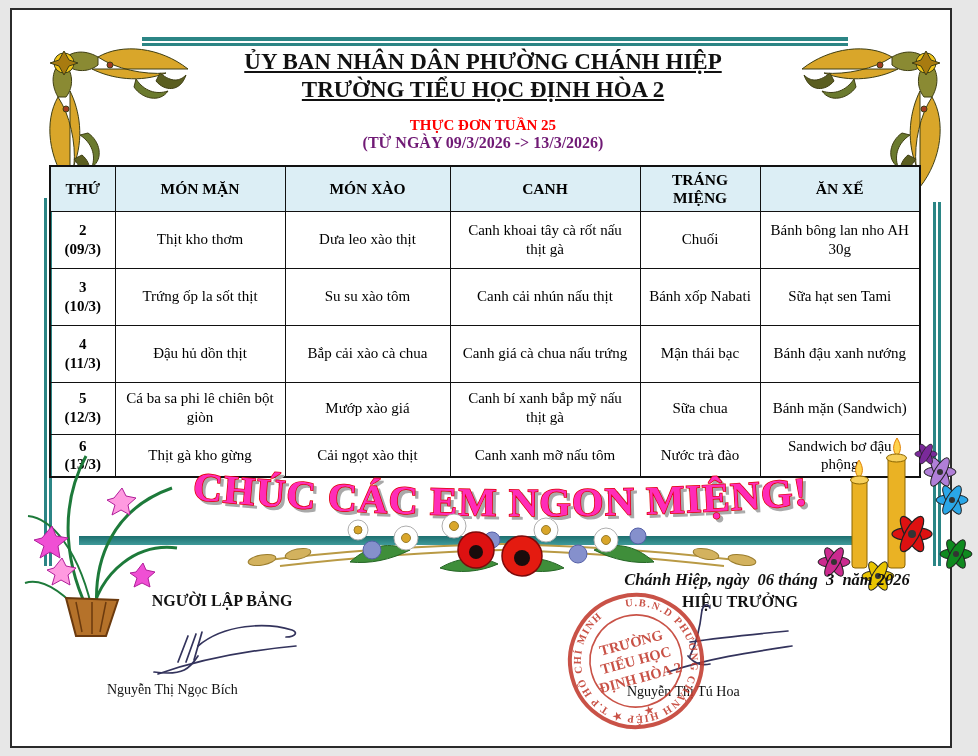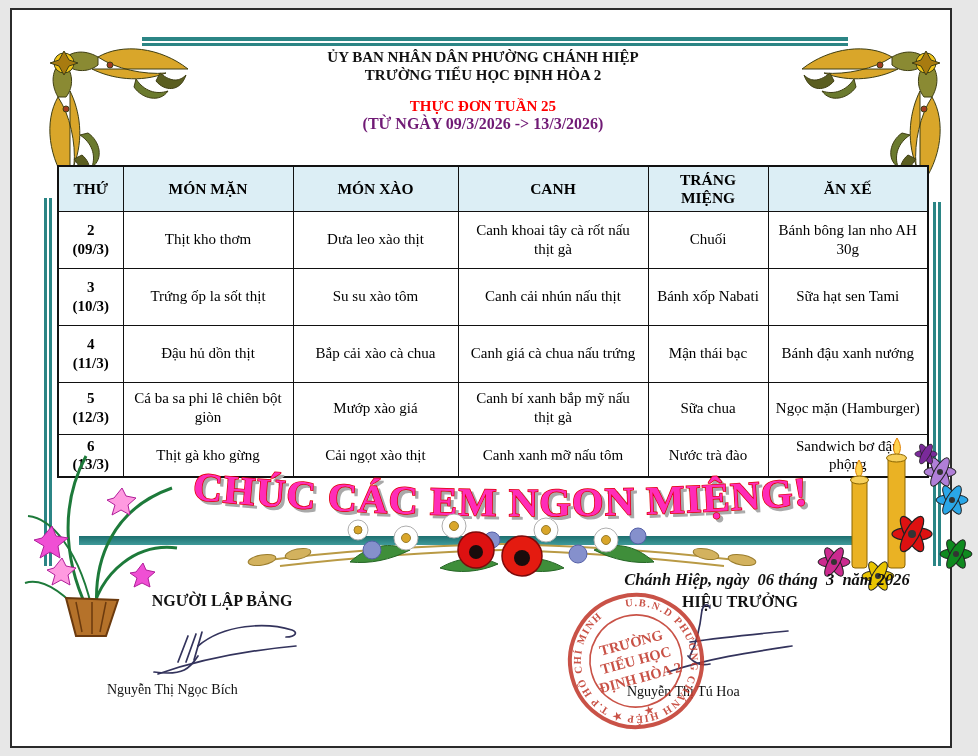--- a/index.html
+++ b/index.html
@@ -10,26 +10,26 @@
 
   
   .rule-h-top { left:130px; top:27px; width:706px; height:9px; border-top:4px solid #2b8585; border-bottom:3px solid #2b8585; }
   .rule-v { width:8px; border-left:3px solid #2b8585; border-right:3px solid #2b8585; }
   .rule-v.left  { left:32px;  top:188px; height:368px; }
   .rule-v.right { left:921px; top:192px; height:364px; }
   .rule-h-bottom { left:67px; top:526px; width:778px; height:9px; background:linear-gradient(#1d6f6f,#3f9a9a); }
 
   
   .doc-header { left:0; top:38px; width:942px; text-align:center; }
-  .org { font-weight:bold; font-size:15px; color:#111; line-height:1.22; }
+  .org { font-weight:bold; font-size:23px; color:#111; line-height:1.22;text-decoration:underline; }
   .menu-title { margin-top:13px; font-weight:bold; font-size:15px; color:#ff0000; }
   .date-range { font-weight:bold; font-size:16px; color:#701a75; }
 
   
-  table.menu { position:absolute; left:45px; top:155px; width:870px; border-collapse:collapse; table-layout:fixed; }
+  table.menu { position:absolute; left:37px; top:155px; width:870px; border-collapse:collapse; table-layout:fixed; }
   table.menu, table.menu th, table.menu td { border:1.6px solid #111; }
   table.menu { border-width:2.5px; }
   table.menu th { background:#dceef5; font-weight:bold; font-size:15.5px; text-align:center; vertical-align:middle; padding:2px 4px; }
   table.menu td { font-size:15px; text-align:center; vertical-align:middle; padding:2px 7px; line-height:1.25; overflow:visible; }
   td.daycell { font-weight:bold; }
 
   
   .wish-svg { left:160px; top:458px; width:676px; height:66px; }
   .wish-svg text { font-family:"Liberation Serif","DejaVu Serif",serif; filter:drop-shadow(3px 3px 0 #a9a9a9); }
 
@@ -161,21 +161,21 @@
         </tr>
         <tr style="height:52px">
           <td class="daycell">
               <div>5</div>
               <div>(12/3)</div>
             </td>
           <td>Cá ba sa phi lê chiên bột giòn</td>
           <td>Mướp xào giá</td>
           <td>Canh bí xanh bắp mỹ nấu thịt gà</td>
           <td>Sữa chua</td>
-          <td>Ngọc mặn (Hamburger)</td>
+          <td>Bánh mặn (Sandwich)</td>
         </tr>
         <tr style="height:33px">
           <td class="daycell">
               <div>6</div>
               <div>(13/3)</div>
             </td>
           <td>Thịt gà kho gừng</td>
           <td>Cải ngọt xào thịt</td>
           <td>Canh xanh mỡ nấu tôm</td>
           <td>Nước trà đào</td>

